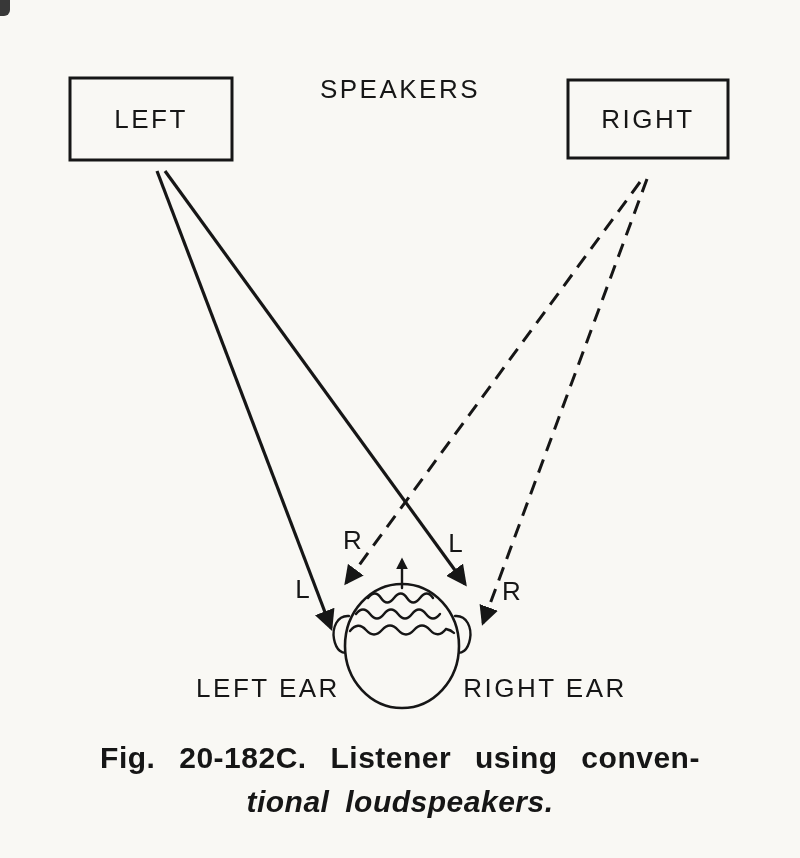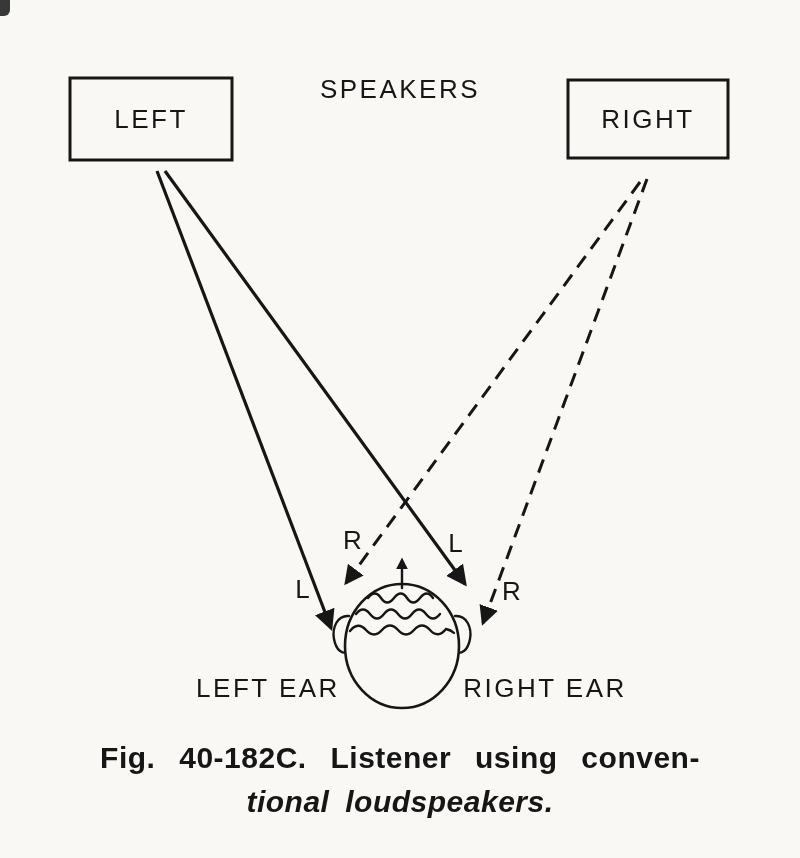--- a/index.html
+++ b/index.html
@@ -87,16 +87,16 @@
     <text x="303" y="598" text-anchor="middle" class="lbl-small">L</text>
     <text x="456" y="552" text-anchor="middle" class="lbl-small">L</text>
     <text x="353" y="549" text-anchor="middle" class="lbl-small">R</text>
     <text x="512" y="600" text-anchor="middle" class="lbl-small">R</text>
 
     <text x="268" y="697" text-anchor="middle" class="lbl">LEFT EAR</text>
     <text x="545" y="697" text-anchor="middle" class="lbl">RIGHT EAR</text>
   </svg>
 
   <div class="caption">
-    <div class="caption-line1">Fig. 40-182C. Listener using conven-</div>
+    <div class="caption-line1">Fig. 20-182C. Listener using conven-</div>
     <div class="caption-line2">tional loudspeakers.</div>
   </div>
 </div>
 
 </body></html>

